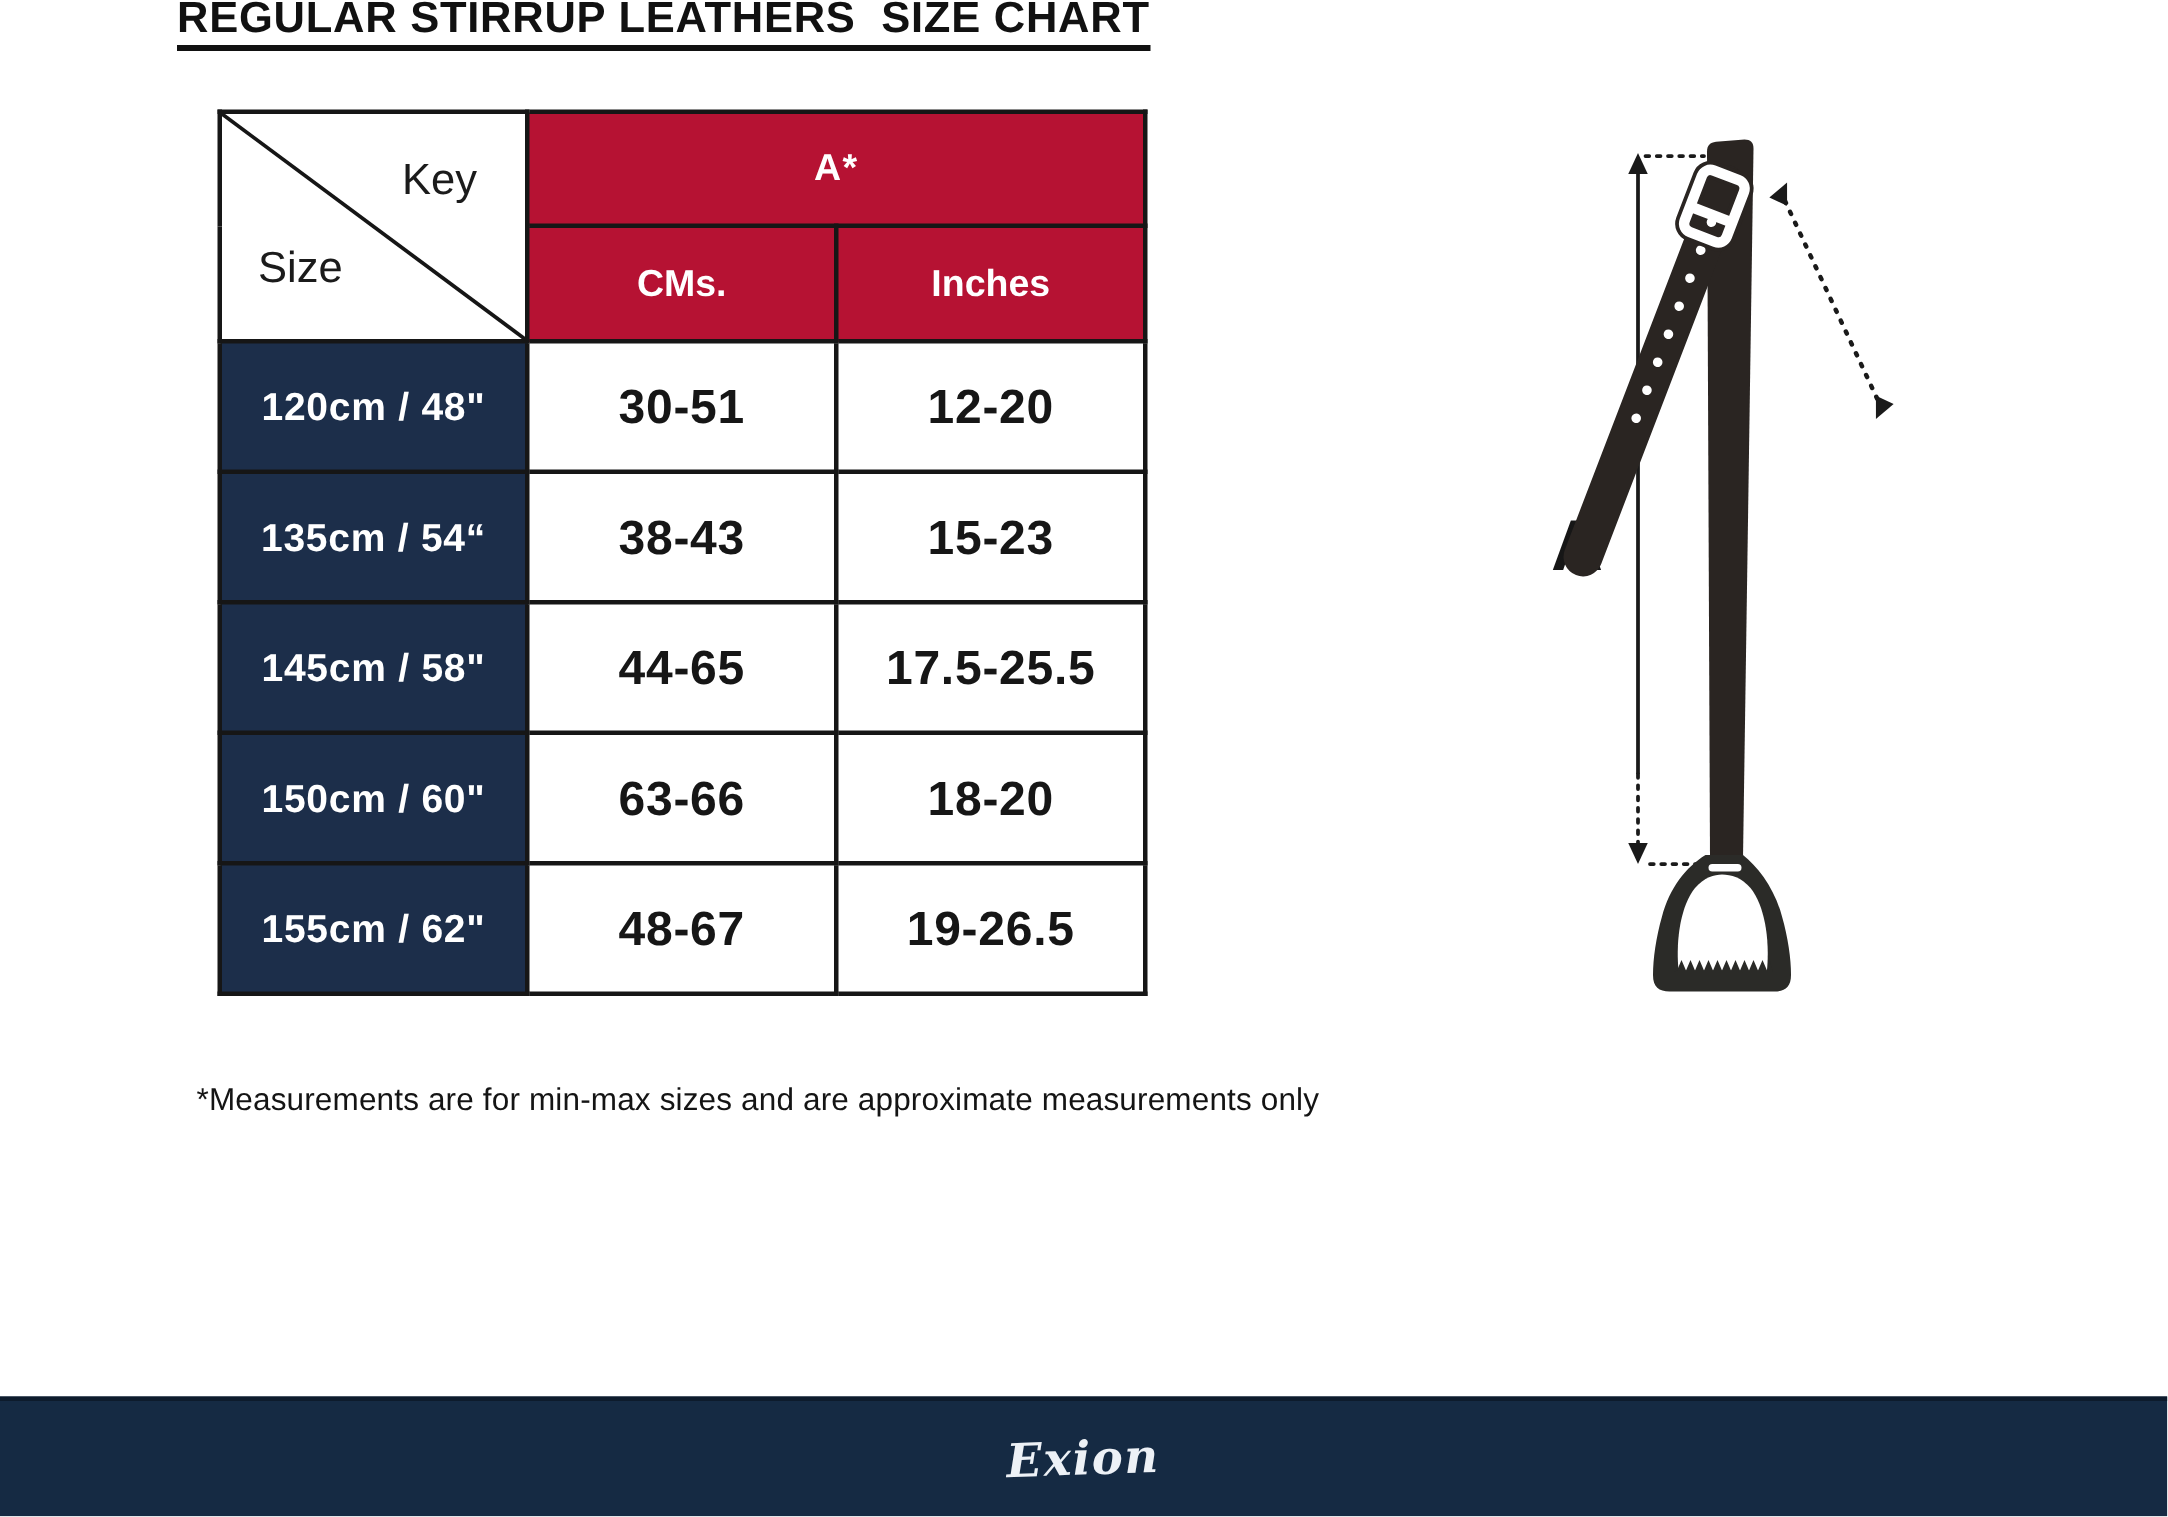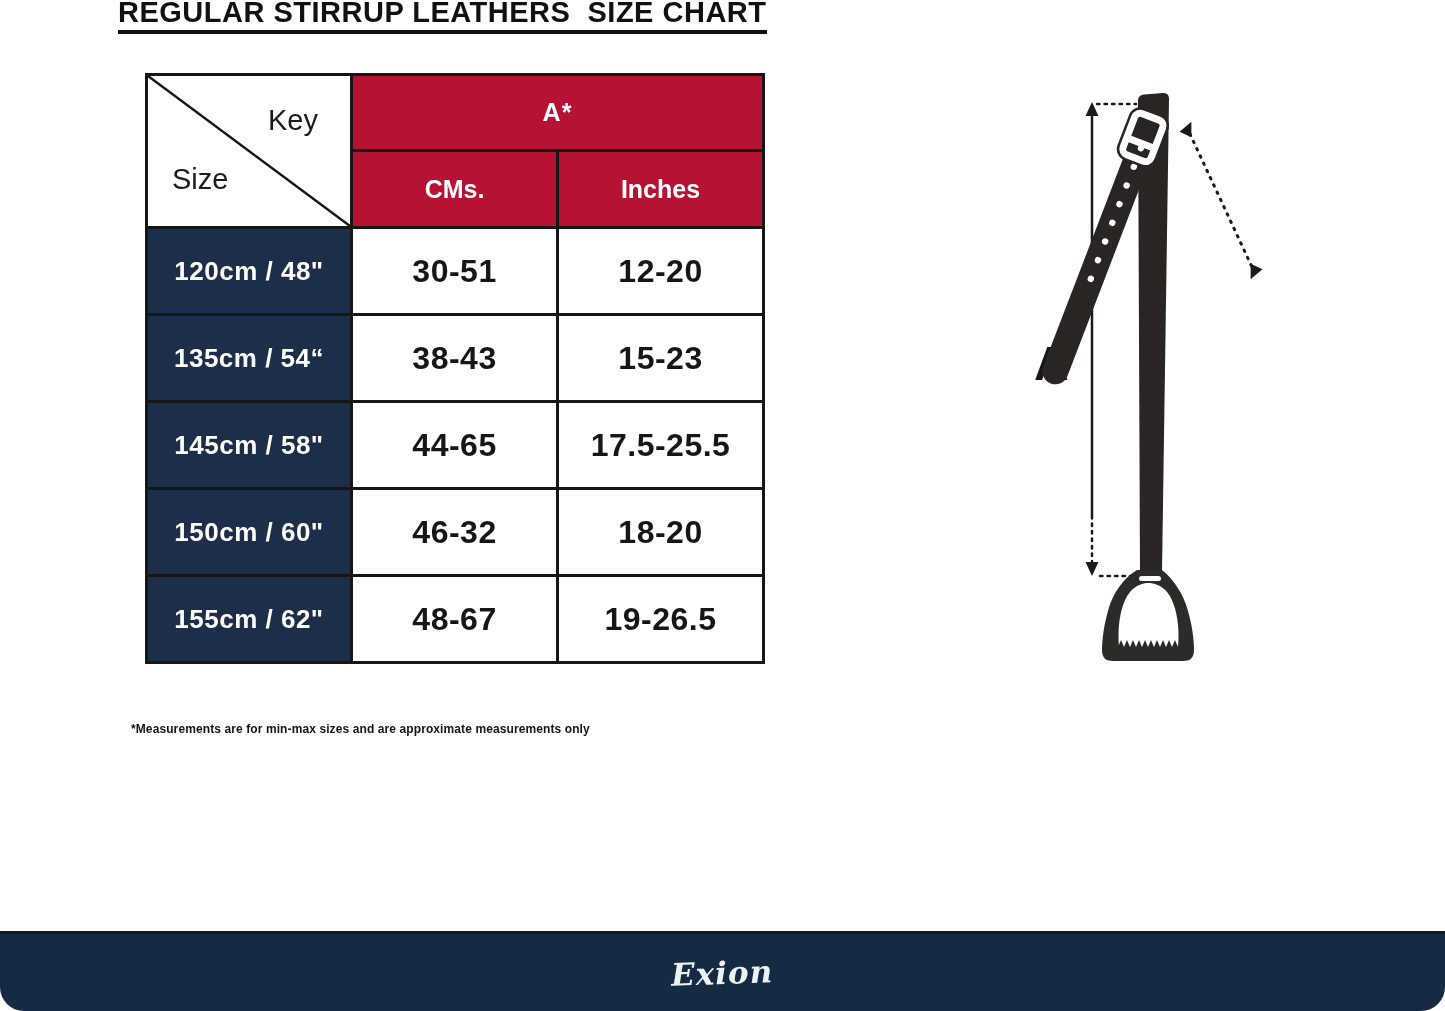--- a/index.html
+++ b/index.html
@@ -2,21 +2,20 @@
 <html><head>
 <meta charset="utf-8">
 <style>
   html,body{margin:0;padding:0;background:#ffffff;}
   .page{
     position:relative;
     width:1445px;height:1011px;
     background:#ffffff;
     font-family:"Liberation Sans", sans-serif;
     overflow:hidden;
-    border-radius:24px;
   }
   
   .title{
     position:absolute;left:118px;top:-4px;margin:0;
     font-size:29px;font-weight:800;color:#111;
     letter-spacing:.5px;white-space:pre;
     border-bottom:4px solid #111;padding-bottom:1px;
   }
   
   .size-table{
@@ -40,21 +39,21 @@
     position:absolute;top:28px;right:32px;
     font-size:29px;font-weight:500;color:#1b1b1b;
   }
   .corner .size{
     position:absolute;bottom:30px;left:24px;
     font-size:29px;font-weight:400;color:#1b1b1b;
   }
   
   .footnote{
     position:absolute;left:131px;top:722px;
-    font-size:12px;font-weight:700;color:#141414;letter-spacing:.1px;
+    font-size:21px;font-weight:400;color:#141414;letter-spacing:.1px;
   }
   
   .diagram{position:absolute;left:980px;top:85px;width:400px;height:610px;}
   .caption{
     position:absolute;left:900px;top:683px;width:500px;
     text-align:center;font-size:17px;color:#2b2b2b;
   }
   .caption span,.caption b{white-space:pre-wrap;}
   .caption b{font-weight:700;color:#222;}
   
@@ -106,21 +105,21 @@
         <td class="val">38-43</td>
         <td class="val">15-23</td>
       </tr>
       <tr class="data">
         <td class="navy">145cm / 58"</td>
         <td class="val">44-65</td>
         <td class="val">17.5-25.5</td>
       </tr>
       <tr class="data">
         <td class="navy">150cm / 60"</td>
-        <td class="val">46-32</td>
+        <td class="val">63-66</td>
         <td class="val">18-20</td>
       </tr>
       <tr class="data">
         <td class="navy">155cm / 62"</td>
         <td class="val">48-67</td>
         <td class="val">19-26.5</td>
       </tr>
     </tbody>
   </table>
 

